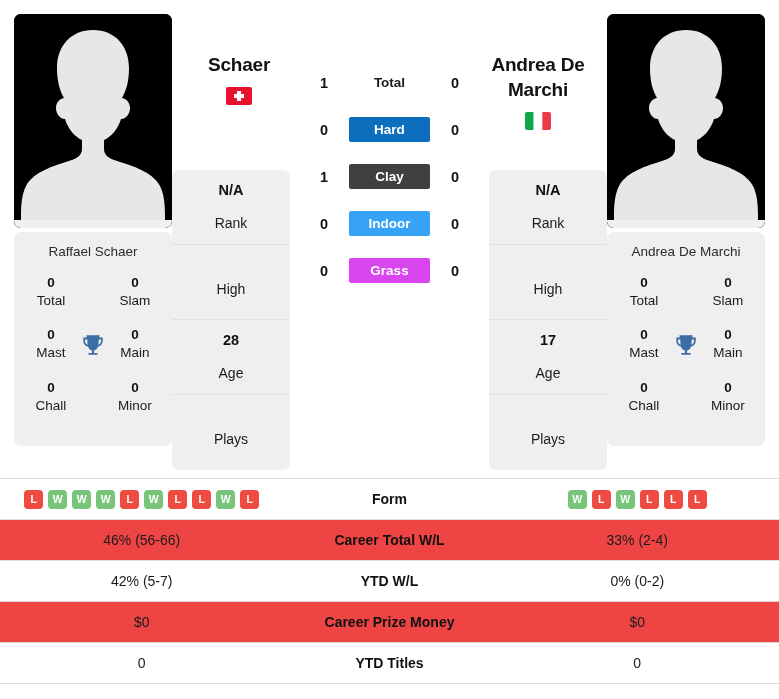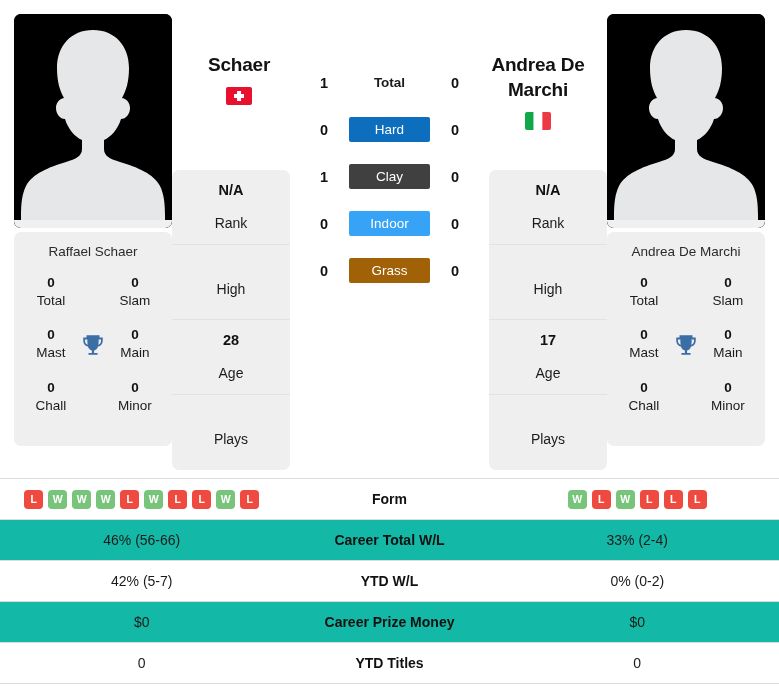--- a/index.html
+++ b/index.html
@@ -101,32 +101,32 @@
   .surface-row:last-child { margin-bottom: 0; }
   .s-score {
     width: 34px; text-align: center;
     font-size: 14.5px; font-weight: bold; color: #111;
   }
   .badge-wrap { width: 97px; display: flex; justify-content: center; }
   .s-badge {
     width: 81px; height: 25px;
     display: flex; align-items: center; justify-content: center;
     border-radius: 2px;
-    font-size: 13.5px; font-weight: normal; color: #ffffff;
+    font-size: 13.5px; font-weight: bold; color: #ffffff;
   }
   .s-badge.plain { background: transparent; color: #1b1b1b; font-weight: bold; }
 
   
   .table { width: 779px; border-top: 1px solid #dcdcdc; }
   .trow {
     display: flex; align-items: center;
     height: 41px;
     border-bottom: 1px solid #dcdcdc;
   }
-  .trow.alt { background: #14b8a6; justify-content: space-between; }
+  .trow.alt { background: #ef4444; justify-content: space-between; }
   .tcell { flex: 1; display: flex; align-items: center; justify-content: center; }
   .tcell.mid { flex: 0 0 212px; }
   .tval { font-size: 14px; color: #1b1b1b; }
   .tlbl { font-size: 14px; font-weight: bold; color: #111; }
 
   .form-strip { display: flex; gap: 5px; align-items: center; justify-content: center; flex-wrap: nowrap; }
   .fbadge {
     width: 19px; height: 19px;
     border-radius: 4px;
     display: flex; align-items: center; justify-content: center;
@@ -235,21 +235,21 @@
       <div class="surface-row">
         <div class="s-score">0</div>
         <div class="badge-wrap">
           <div class="s-badge" id="badge-indoor" style="background: rgb(54, 163, 247);">Indoor</div>
         </div>
         <div class="s-score">0</div>
       </div>
       <div class="surface-row">
         <div class="s-score">0</div>
         <div class="badge-wrap">
-          <div class="s-badge" id="badge-grass" style="background: #a16207;">Grass</div>
+          <div class="s-badge" id="badge-grass" style="background: #d946ef;">Grass</div>
         </div>
         <div class="s-score">0</div>
       </div>
     </div>
 
     <div class="info-col">
       <div class="info-card">
         <div class="info-row">
           <div class="info-val">N/A</div>
           <div class="info-lbl">Rank</div>

